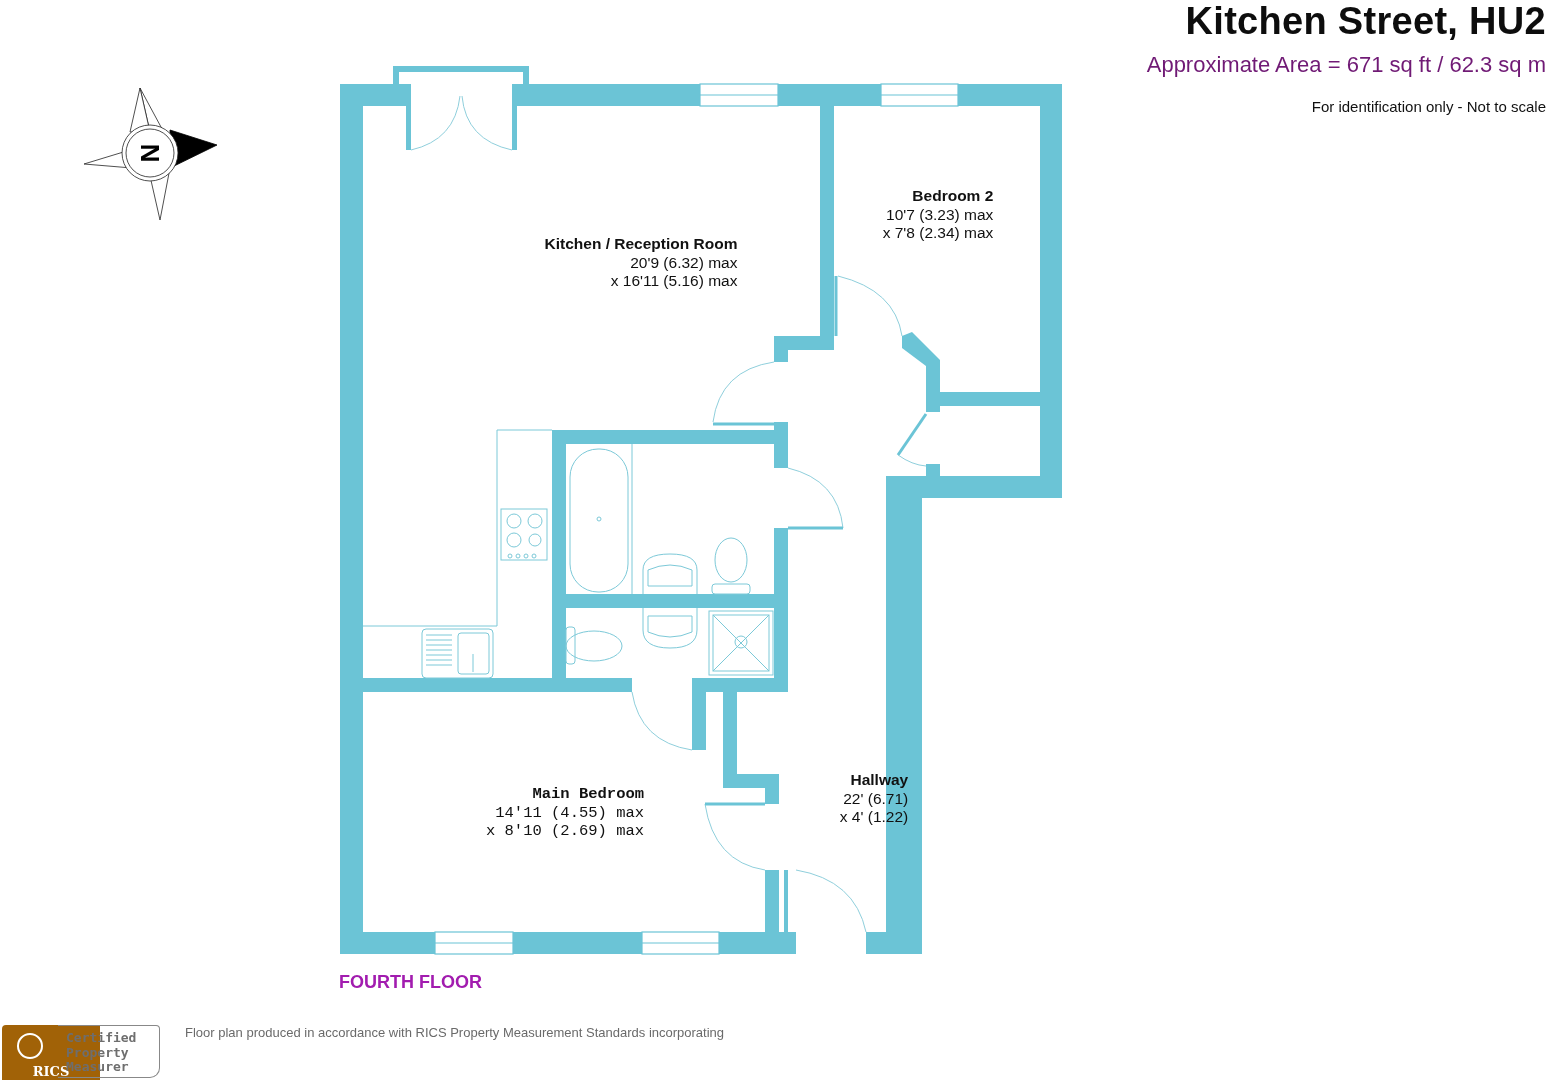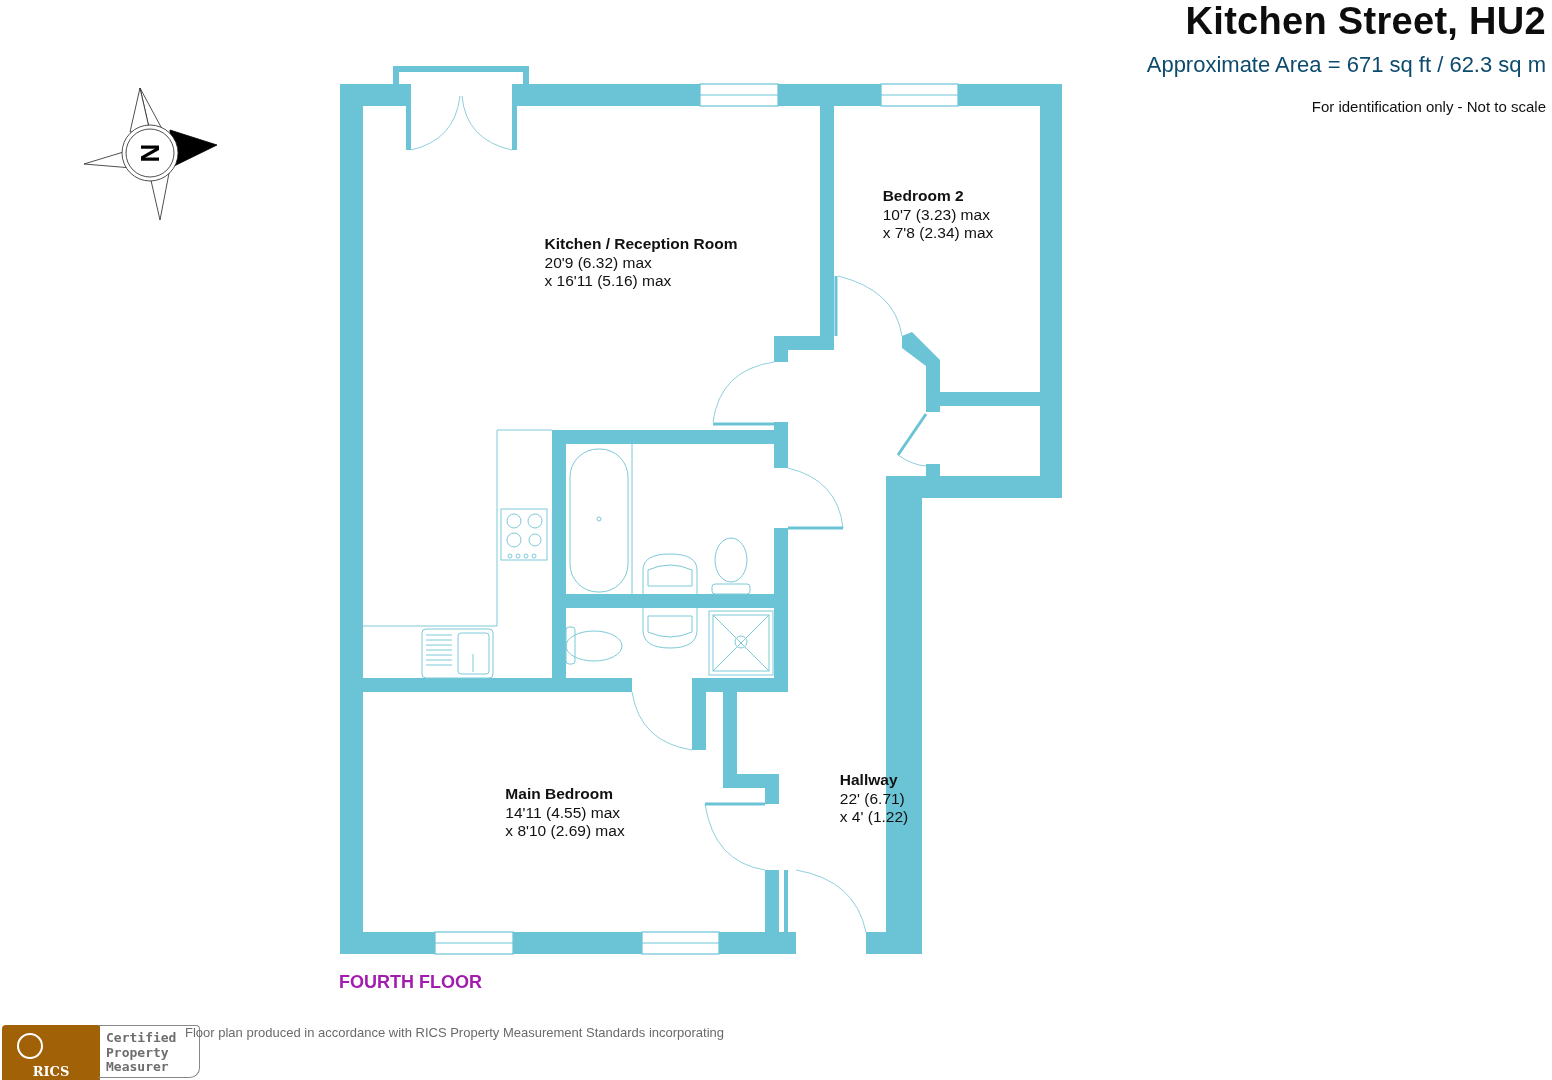--- a/index.html
+++ b/index.html
@@ -1,28 +1,28 @@
 <!DOCTYPE html>
 <html><head>
 <meta charset="utf-8">
 <style>
   html,body{margin:0;padding:0;background:#ffffff;}
   body{width:1552px;height:1080px;position:relative;overflow:hidden;font-family:"Liberation Sans",sans-serif;color:#111;}
   .title{position:absolute;right:6px;top:0px;font-size:38px;font-weight:bold;letter-spacing:0.3px;color:#0d0d0d;}
-  .area{position:absolute;right:6px;top:52px;font-size:22px;color:#0c4a6e;}
+  .area{position:absolute;right:6px;top:52px;font-size:22px;color:#701a75;}
   .note{position:absolute;right:6px;top:98px;font-size:15px;color:#111;}
   svg.plan{position:absolute;left:0;top:0;}
   .floor-label{position:absolute;left:339px;top:972px;font-size:18px;font-weight:bold;color:#a21caf;}
-  .room-label{position:absolute;text-align:left;font-size:15.5px;line-height:18.5px;color:#111;transform:translateX(-50%);white-space:nowrap;}
+  .room-label{position:absolute;text-align:right;font-size:15.5px;line-height:18.5px;color:#111;transform:translateX(-50%);white-space:nowrap;}
   .room-label .nm{font-weight:bold;}
   .rics{position:absolute;left:2px;top:1025px;width:159px;height:53px;}
   .rics-logo{position:absolute;left:0;top:0;width:54px;height:60px;background:#a16207;border-radius:4px 0 0 4px;color:#fff;padding-left:44px;}
   .rics-logo .r{position:absolute;left:0;right:0;bottom:6px;text-align:center;font-family:"DejaVu Serif",serif;font-weight:bold;font-size:13px;}
   .rics-logo .lion{position:absolute;left:15px;top:8px;width:22px;height:22px;border:2px solid #fff;border-radius:50%;}
-  .rics-box{position:absolute;left:56px;top:0;width:101px;height:51px;border:1px solid #888;border-left:none;border-radius:0 4px 10px 0;margin-left:40px;}
+  .rics-box{position:absolute;left:56px;top:0;width:101px;height:51px;border:1px solid #888;border-left:none;border-radius:0 4px 10px 0;}
   .rics-box div{font-family:"DejaVu Sans Mono",monospace;font-weight:bold;font-size:13px;line-height:14.5px;color:#6e6e6e;padding-left:8px;}
   .rics-box .first{padding-top:5px;}
   .footer{position:absolute;left:172px;top:1025px;font-size:13px;line-height:16px;color:#6a6a6a;margin-left:13px;}
 </style>
 </head>
 <body>
 
 <div class="title">Kitchen Street, HU2</div>
 <div class="area">Approximate Area = 671 sq ft / 62.3 sq m</div>
 <div class="note">For identification only - Not to scale</div>
@@ -181,21 +181,21 @@
 <div class="room-label" style="left:593px;top:235px;margin-left:48px;">
   <div class="nm">Kitchen / Reception Room</div>
   <div>20'9 (6.32) max</div>
   <div>x 16'11 (5.16) max</div>
 </div>
 <div class="room-label" style="left:938px;top:187px;">
   <div class="nm">Bedroom 2</div>
   <div>10'7 (3.23) max</div>
   <div>x 7'8 (2.34) max</div>
 </div>
-<div class="room-label" style="left:565px;top:785px;">
+<div class="room-label" style="left:565px;top:785px;font-family:Liberation Mono, monospace;">
   <div class="nm">Main Bedroom</div>
   <div>14'11 (4.55) max</div>
   <div>x 8'10 (2.69) max</div>
 </div>
 <div class="room-label" style="left:874px;top:771px;">
   <div class="nm">Hallway</div>
   <div>22' (6.71)</div>
   <div>x 4' (1.22)</div>
 </div>
 

